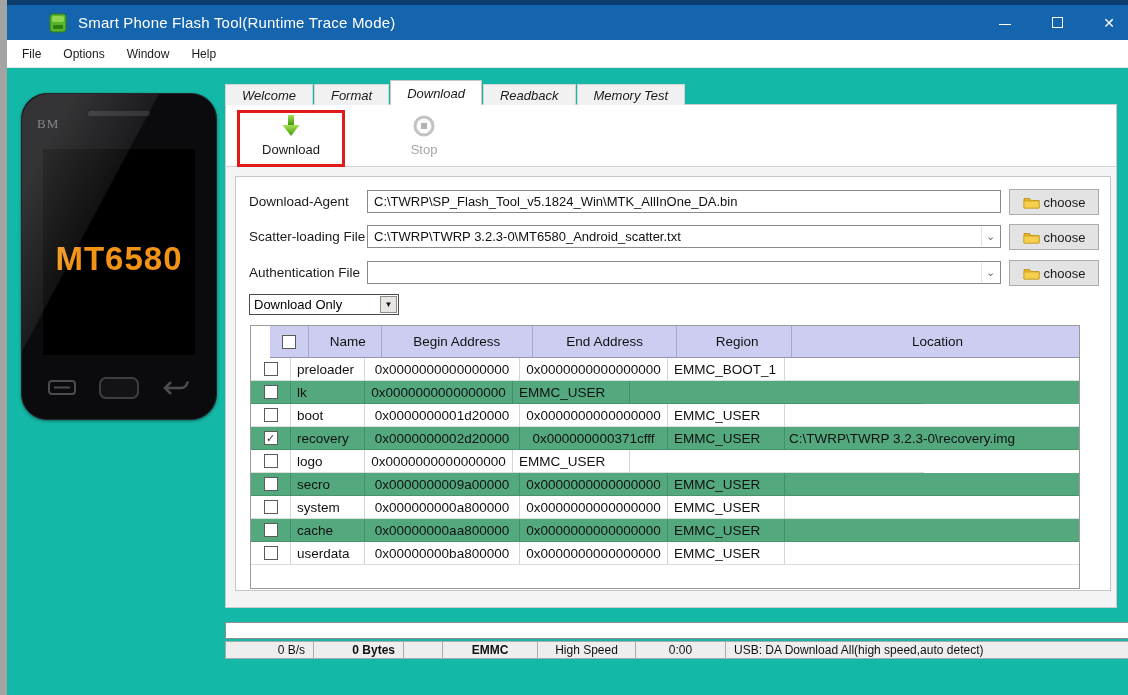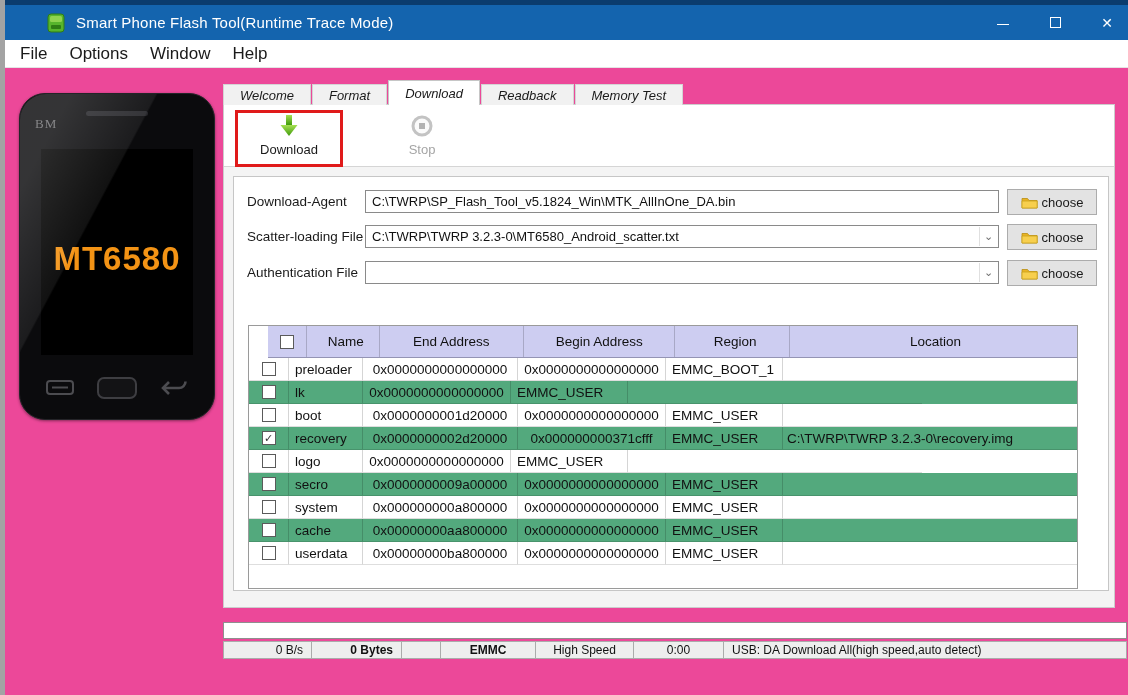--- a/index.html
+++ b/index.html
@@ -1,34 +1,34 @@
 <!DOCTYPE html>
 <html><head>
 <meta charset="utf-8">
 <style>
   html,body{margin:0;padding:0;background:#e8e8e8;}
   *{box-sizing:border-box;}
   .app{
     position:relative;width:1128px;height:695px;overflow:hidden;
-    background:#ec4899;font-family:"Liberation Sans",sans-serif;
-    border-left:5px solid #a3a3a3;
+    background:#14b8a6;font-family:"Liberation Sans",sans-serif;
+    border-left:7px solid #a3a3a3;
   }
   
   .titlebar-top{position:absolute;left:0;top:0;width:1128px;height:5px;background:var(--titlebar-top,#0b3c6e);}
   .titlebar{position:absolute;left:0;top:5px;width:1128px;height:35px;background:var(--titlebar,#1464ae);display:flex;align-items:center;}
   .app-icon{margin-left:41px;width:20px;height:20px;display:inline-flex;}
   .title-text{color:#fff;font-size:15px;margin-left:10px;letter-spacing:.2px;}
   .win-controls{position:absolute;right:0;top:0;height:35px;display:flex;}
   .win-btn{width:52px;height:35px;display:flex;align-items:center;justify-content:center;cursor:default;}
   .glyph-min{width:12px;border-bottom:1.6px solid #fff;height:1px;margin-top:4px;}
   .glyph-max{width:11px;height:11px;border:1.4px solid #fff;}
   .glyph-close{color:#fff;font-size:14px;line-height:14px;}
   
   .menubar{position:absolute;left:0;top:40px;width:1125px;height:28px;background:#fff;border-bottom:1px solid #e4e4e4;display:flex;align-items:center;padding-left:4px;}
-  .menu-item{font-size:17px;color:#1a1a1a;padding:0 11px;line-height:28px;}
+  .menu-item{font-size:12px;color:#1a1a1a;padding:0 11px;line-height:28px;}
   
   .phone{position:absolute;left:14px;top:93px;width:196px;height:327px;background:#0b0b0d;border-radius:26px;border:1px solid #242428;box-shadow:0 1px 3px rgba(0,0,0,.45);}
   .phone-speaker{position:absolute;left:50%;top:17px;transform:translateX(-50%);width:62px;height:5px;border-radius:3px;background:#26262a;}
   .phone-brand{position:absolute;left:15px;top:22px;color:#6f6f72;font-family:"Liberation Serif",serif;font-size:13px;letter-spacing:1px;}
   .phone-screen{position:absolute;left:21px;top:55px;right:21px;bottom:64px;background:#000;}
   .phone-chip{position:absolute;left:0;right:0;top:44%;text-align:center;color:var(--orange,#f39315);font-size:33px;font-weight:bold;letter-spacing:1px;}
   .phone-gloss{position:absolute;inset:0;border-radius:26px;background:linear-gradient(118deg,rgba(255,255,255,.17) 14%,rgba(255,255,255,.07) 37%,rgba(255,255,255,0) 37.6%);pointer-events:none;}
   .phone-nav{position:absolute;left:0;right:0;bottom:14px;height:34px;display:flex;align-items:center;justify-content:space-between;padding:0 26px;}
   
   .tabstrip{position:absolute;left:218px;top:80px;height:25px;display:flex;align-items:flex-end;z-index:3;font-style:italic;}
@@ -200,29 +200,33 @@
         <span class="combo-arrow">⌄</span>
       </div>
       <div class="choose-btn" style="top:83px">
         <svg width="17" height="13" viewBox="0 0 17 13">
             <path d="M1 2.5 h5.5 l1.6 2 h8 v7.5 h-15.1z" fill="#e9b425" stroke="#b98d12" stroke-width="0.8"></path>
             <path d="M1 5 h15.1 v7 h-15.1z" fill="#f7cf4e" stroke="#c9a21c" stroke-width="0.8"></path>
           </svg>
         <span>choose</span>
       </div>
 
+      <div class="mode-select">
+        <span class="val">Download Only</span>
+        <span class="dd-btn">▼</span>
+      </div>
 
       <div class="table-wrap">
         <div class="thead">
             <div class="th c0">
               <span class="cb"></span>
             </div>
             <div class="th c1">Name</div>
+            <div class="th c2">Begin Address</div>
             <div class="th c3">End Address</div>
-            <div class="th c2">Begin Address</div>
             <div class="th c4">Region</div>
             <div class="th c5">Location</div>
           </div>
         <div class="tbody">
             <div class="trow">
               <div class="td c0">
                 <span class="cb"></span>
               </div>
               <div class="td c1">preloader</div>
               <div class="td c2">0x0000000000000000</div>

